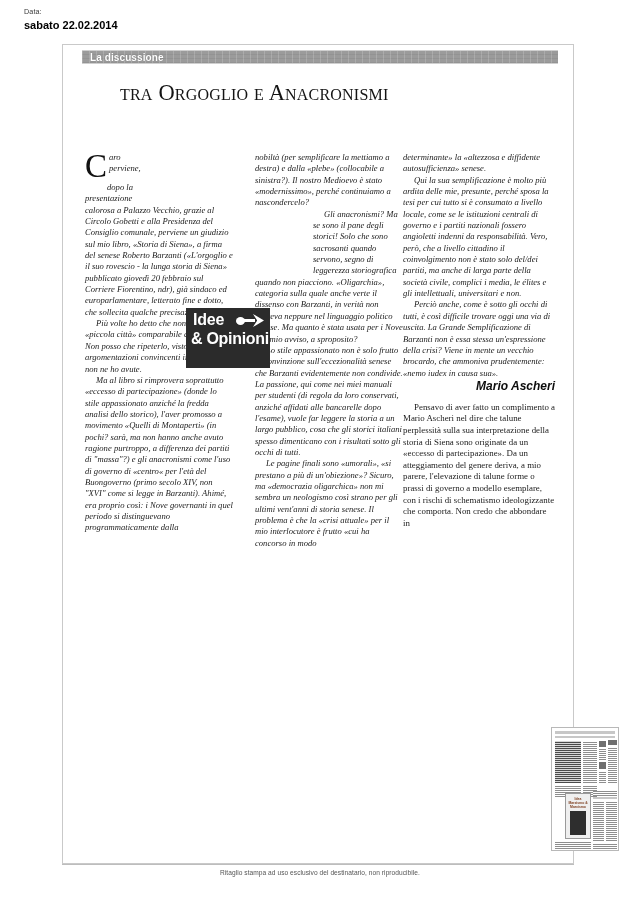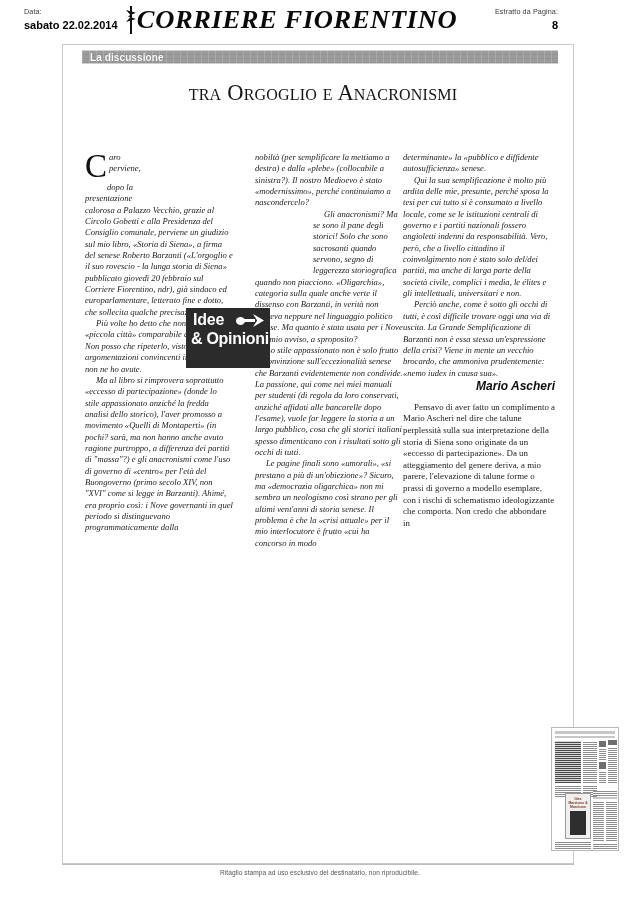--- a/index.html
+++ b/index.html
@@ -150,21 +150,21 @@
     top: 78px;
     width: 450px;
     font-family: "Liberation Serif", serif;
     font-size: 22.5px;
     line-height: 29px;
     color: #141414;
     font-variant: small-caps;
     letter-spacing: .2px;
   }
   .headline-line { display: block; white-space: nowrap; }
-  .headline-line.second { margin-left: 20px; text-align: center; }
+  .headline-line.second { margin-left: 32px; }
 
   
   .article {
     position: absolute;
     left: 85px;
     top: 152px;
     width: 472px;
     height: 470px;
   }
   .col {
@@ -349,30 +349,21 @@
 </head>
 <body>
 
 <div class="topbar">
 
   <div class="meta-left">
     <span class="meta-label">Data:</span>
     <span class="meta-value">sabato 22.02.2014</span>
   </div>
 
-  <div class="masthead">
-    <span class="masthead-inner">
-      <span class="masthead-mark"></span><span class="masthead-title">CORRIERE FIORENTINO</span>
-    </span>
-  </div>
-
-  <div class="meta-right">
-    <span class="meta-label">Estratto da Pagina:</span>
-    <span class="meta-value">8</span>
-  </div>
+
 </div>
 
 <div class="clip-frame"></div>
 
 <div class="section-banner">
   <span class="section-banner-label">La discussione</span>
 </div>
 
 <div class="headline">
   <span class="headline-line second">tra Orgoglio e Anacronismi</span>
@@ -389,21 +380,21 @@
   </div>
 
   <div class="col c2">
     <p class="noindent">nobiltà (per semplificare la mettiamo a destra) e dalla «plebe» (collocabile a sinistra?). Il nostro Medioevo è stato «modernissimo», perché continuiamo a nascondercelo?</p>
     <p><span class="logo-shim-c2"></span><span>Gli anacronismi? Ma se sono il pane degli storici! Solo che sono sacrosanti quando servono, segno di leggerezza storiografica quando non piacciono. «Oligarchia», categoria sulla quale anche verte il dissenso con Barzanti, in verità non esisteva neppure nel linguaggio politico senese. Ma quanto è stata usata per i Nove e, a mio avviso, a sproposito?</span></p>
     <p>Lo stile appassionato non è solo frutto di convinzione sull'eccezionalità senese che Barzanti evidentemente non condivide. La passione, qui come nei miei manuali per studenti (di regola da loro conservati, anziché affidati alle bancarelle dopo l'esame), vuole far leggere la storia a un largo pubblico, cosa che gli storici italiani spesso dimenticano con i risultati sotto gli occhi di tutti.</p>
     <p>Le pagine finali sono «umorali», «si prestano a più di un'obiezione»? Sicuro, ma «democrazia oligarchica» non mi sembra un neologismo così strano per gli ultimi vent'anni di storia senese. Il problema è che la «crisi attuale» per il mio interlocutore è frutto «cui ha concorso in modo</p>
   </div>
 
   <div class="col c3">
-    <p class="noindent">determinante» la «pubblico e diffidente autosufficienza» senese.</p>
+    <p class="noindent">determinante» la «altezzosa e diffidente autosufficienza» senese.</p>
     <p>Qui la sua semplificazione è molto più ardita delle mie, presunte, perché sposa la tesi per cui tutto si è consumato a livello locale, come se le istituzioni centrali di governo e i partiti nazionali fossero angioletti indenni da responsabilità. Vero, però, che a livello cittadino il coinvolgimento non è stato solo del/dei partiti, ma anche di larga parte della società civile, complici i media, le élites e gli intellettuali, universitari e non.</p>
     <p>Perciò anche, come è sotto gli occhi di tutti, è così difficile trovare oggi una via di uscita. La Grande Semplificazione di Barzanti non è essa stessa un'espressione della crisi? Viene in mente un vecchio brocardo, che ammoniva prudentemente: «nemo iudex in causa sua».</p>
     <p class="signature">Mario Ascheri</p>
     <p class="upright" style="margin-top:9px">Pensavo di aver fatto un complimento a Mario Ascheri nel dire che talune perplessità sulla sua interpretazione della storia di Siena sono originate da un «eccesso di partecipazione». Da un atteggiamento del genere deriva, a mio parere, l'elevazione di talune forme o prassi di governo a modello esemplare, con i rischi di schematismo ideologizzante che comporta. Non credo che abbondare in</p>
   </div>
 </div>
 
 <div class="idee-box">
   <span class="idee-line1">Idee</span>
   <span class="idee-line2">&amp; Opinioni</span>

